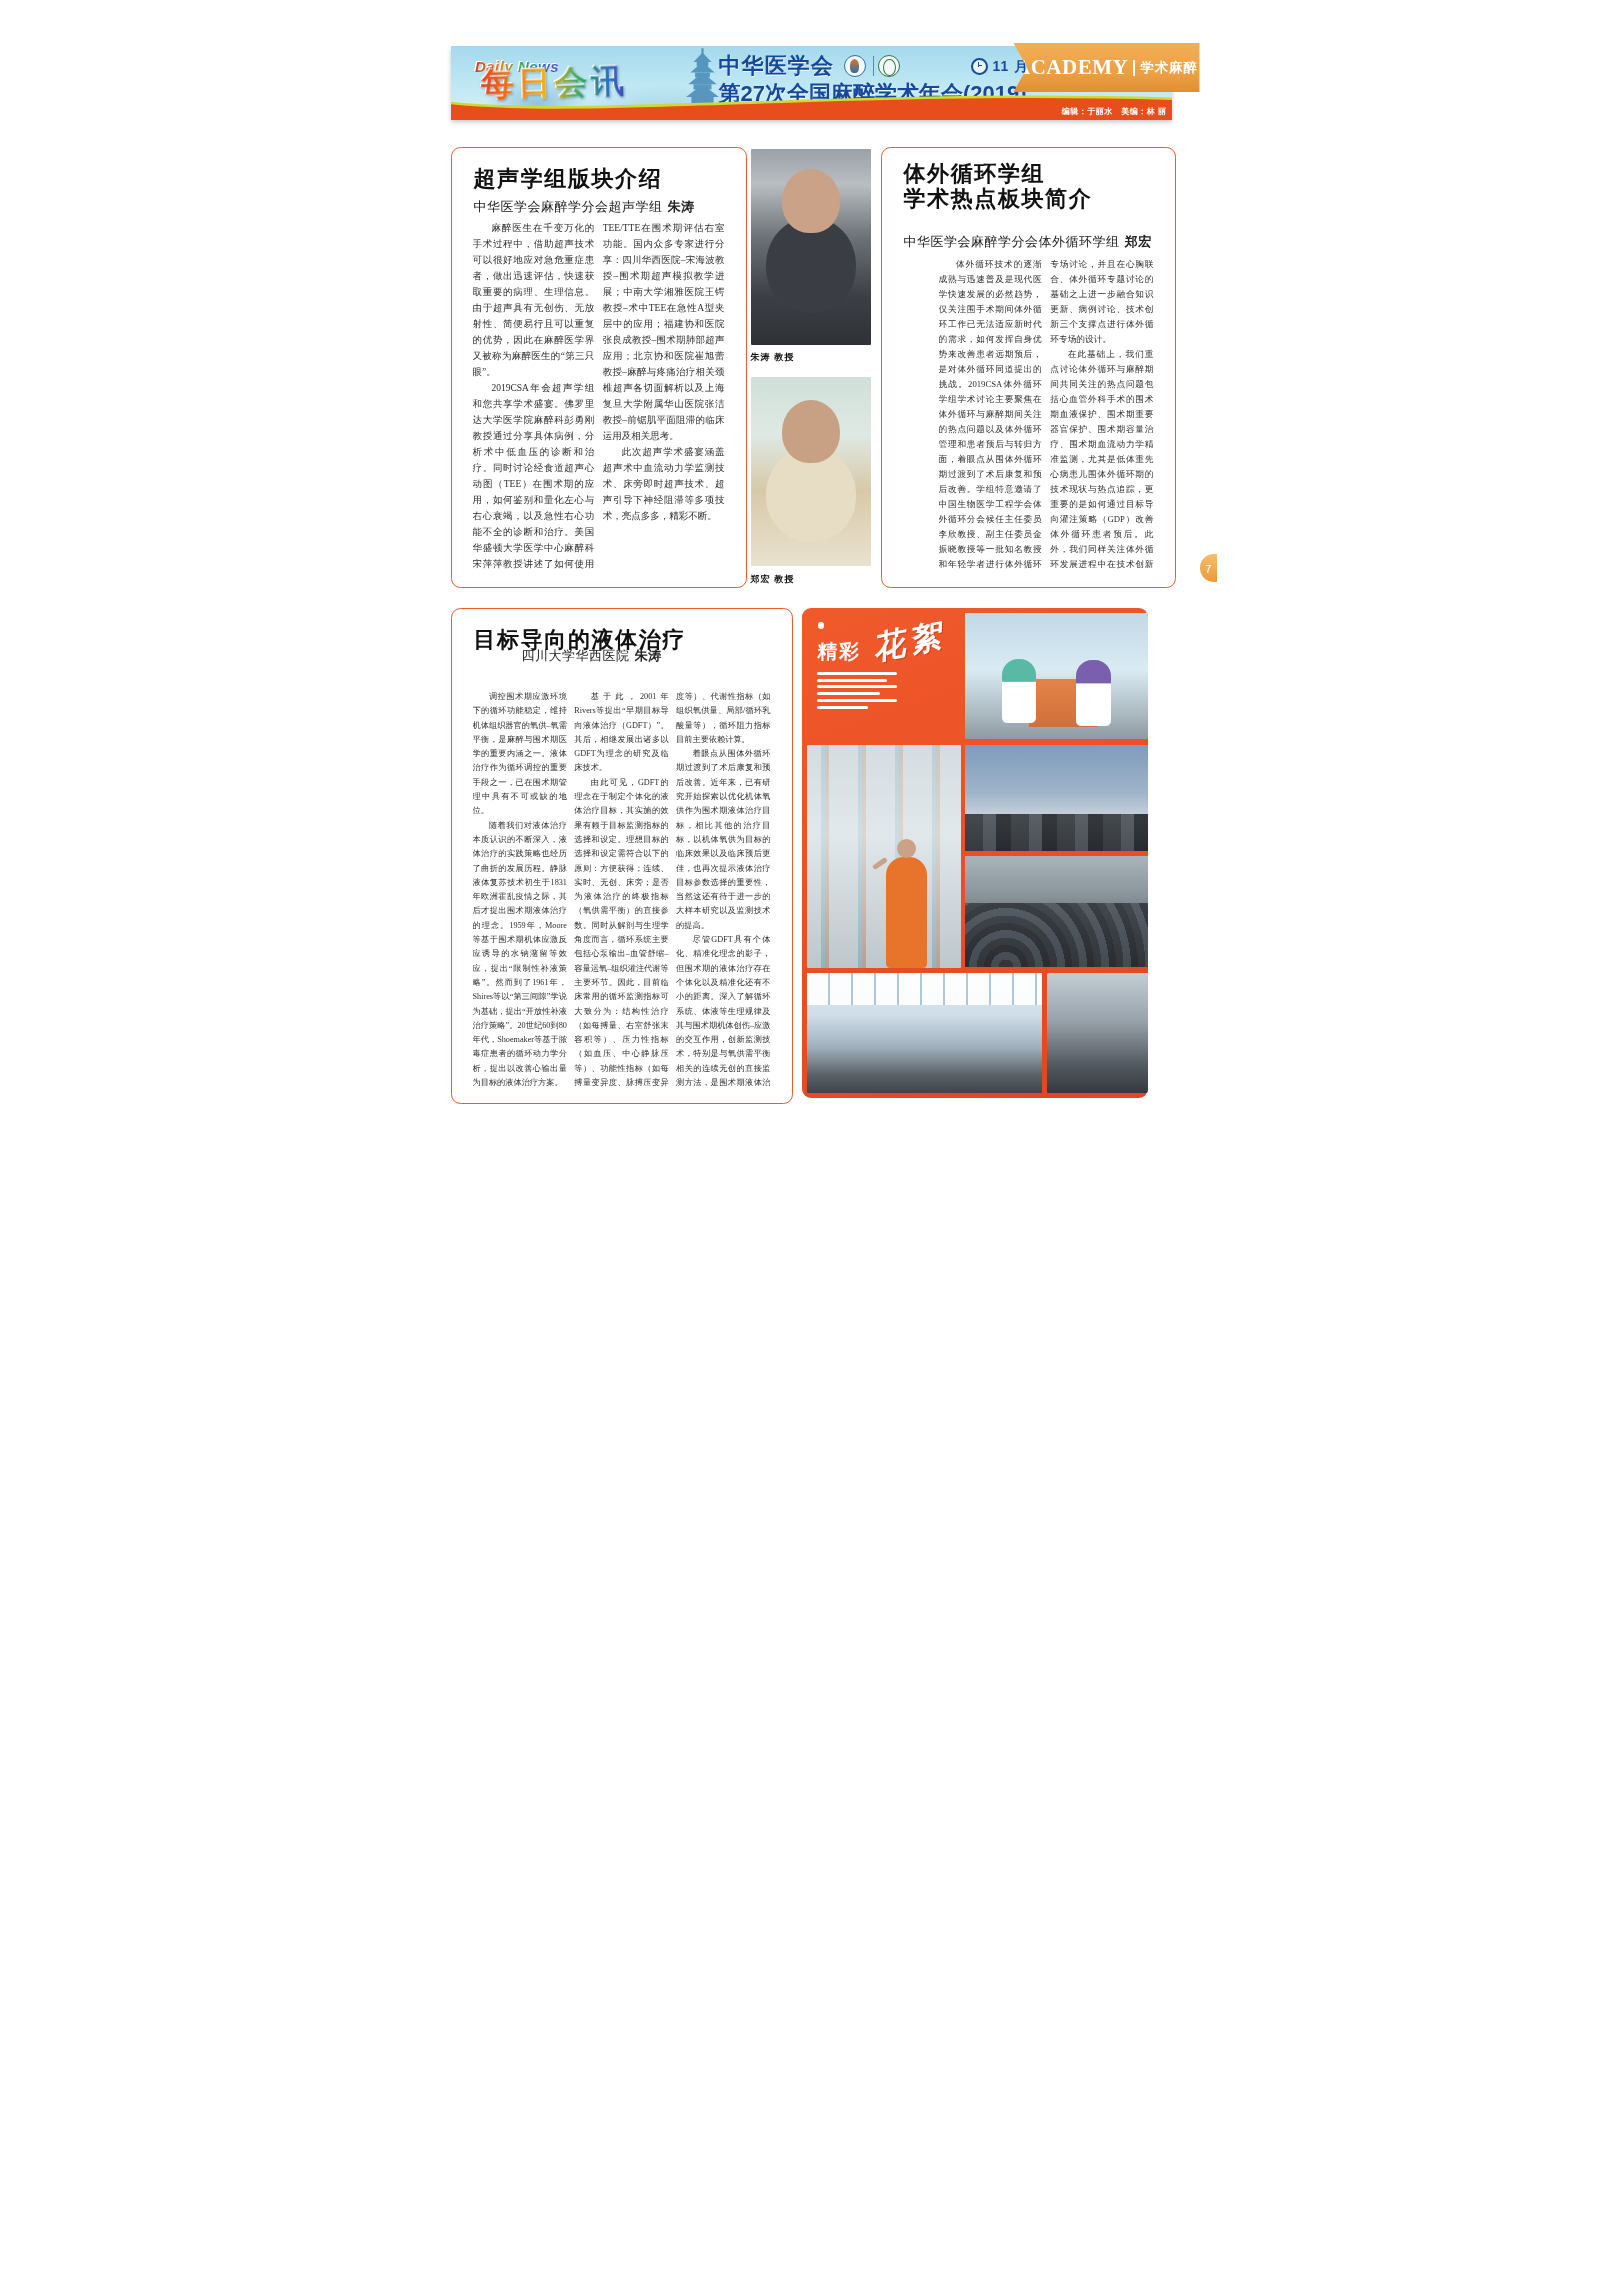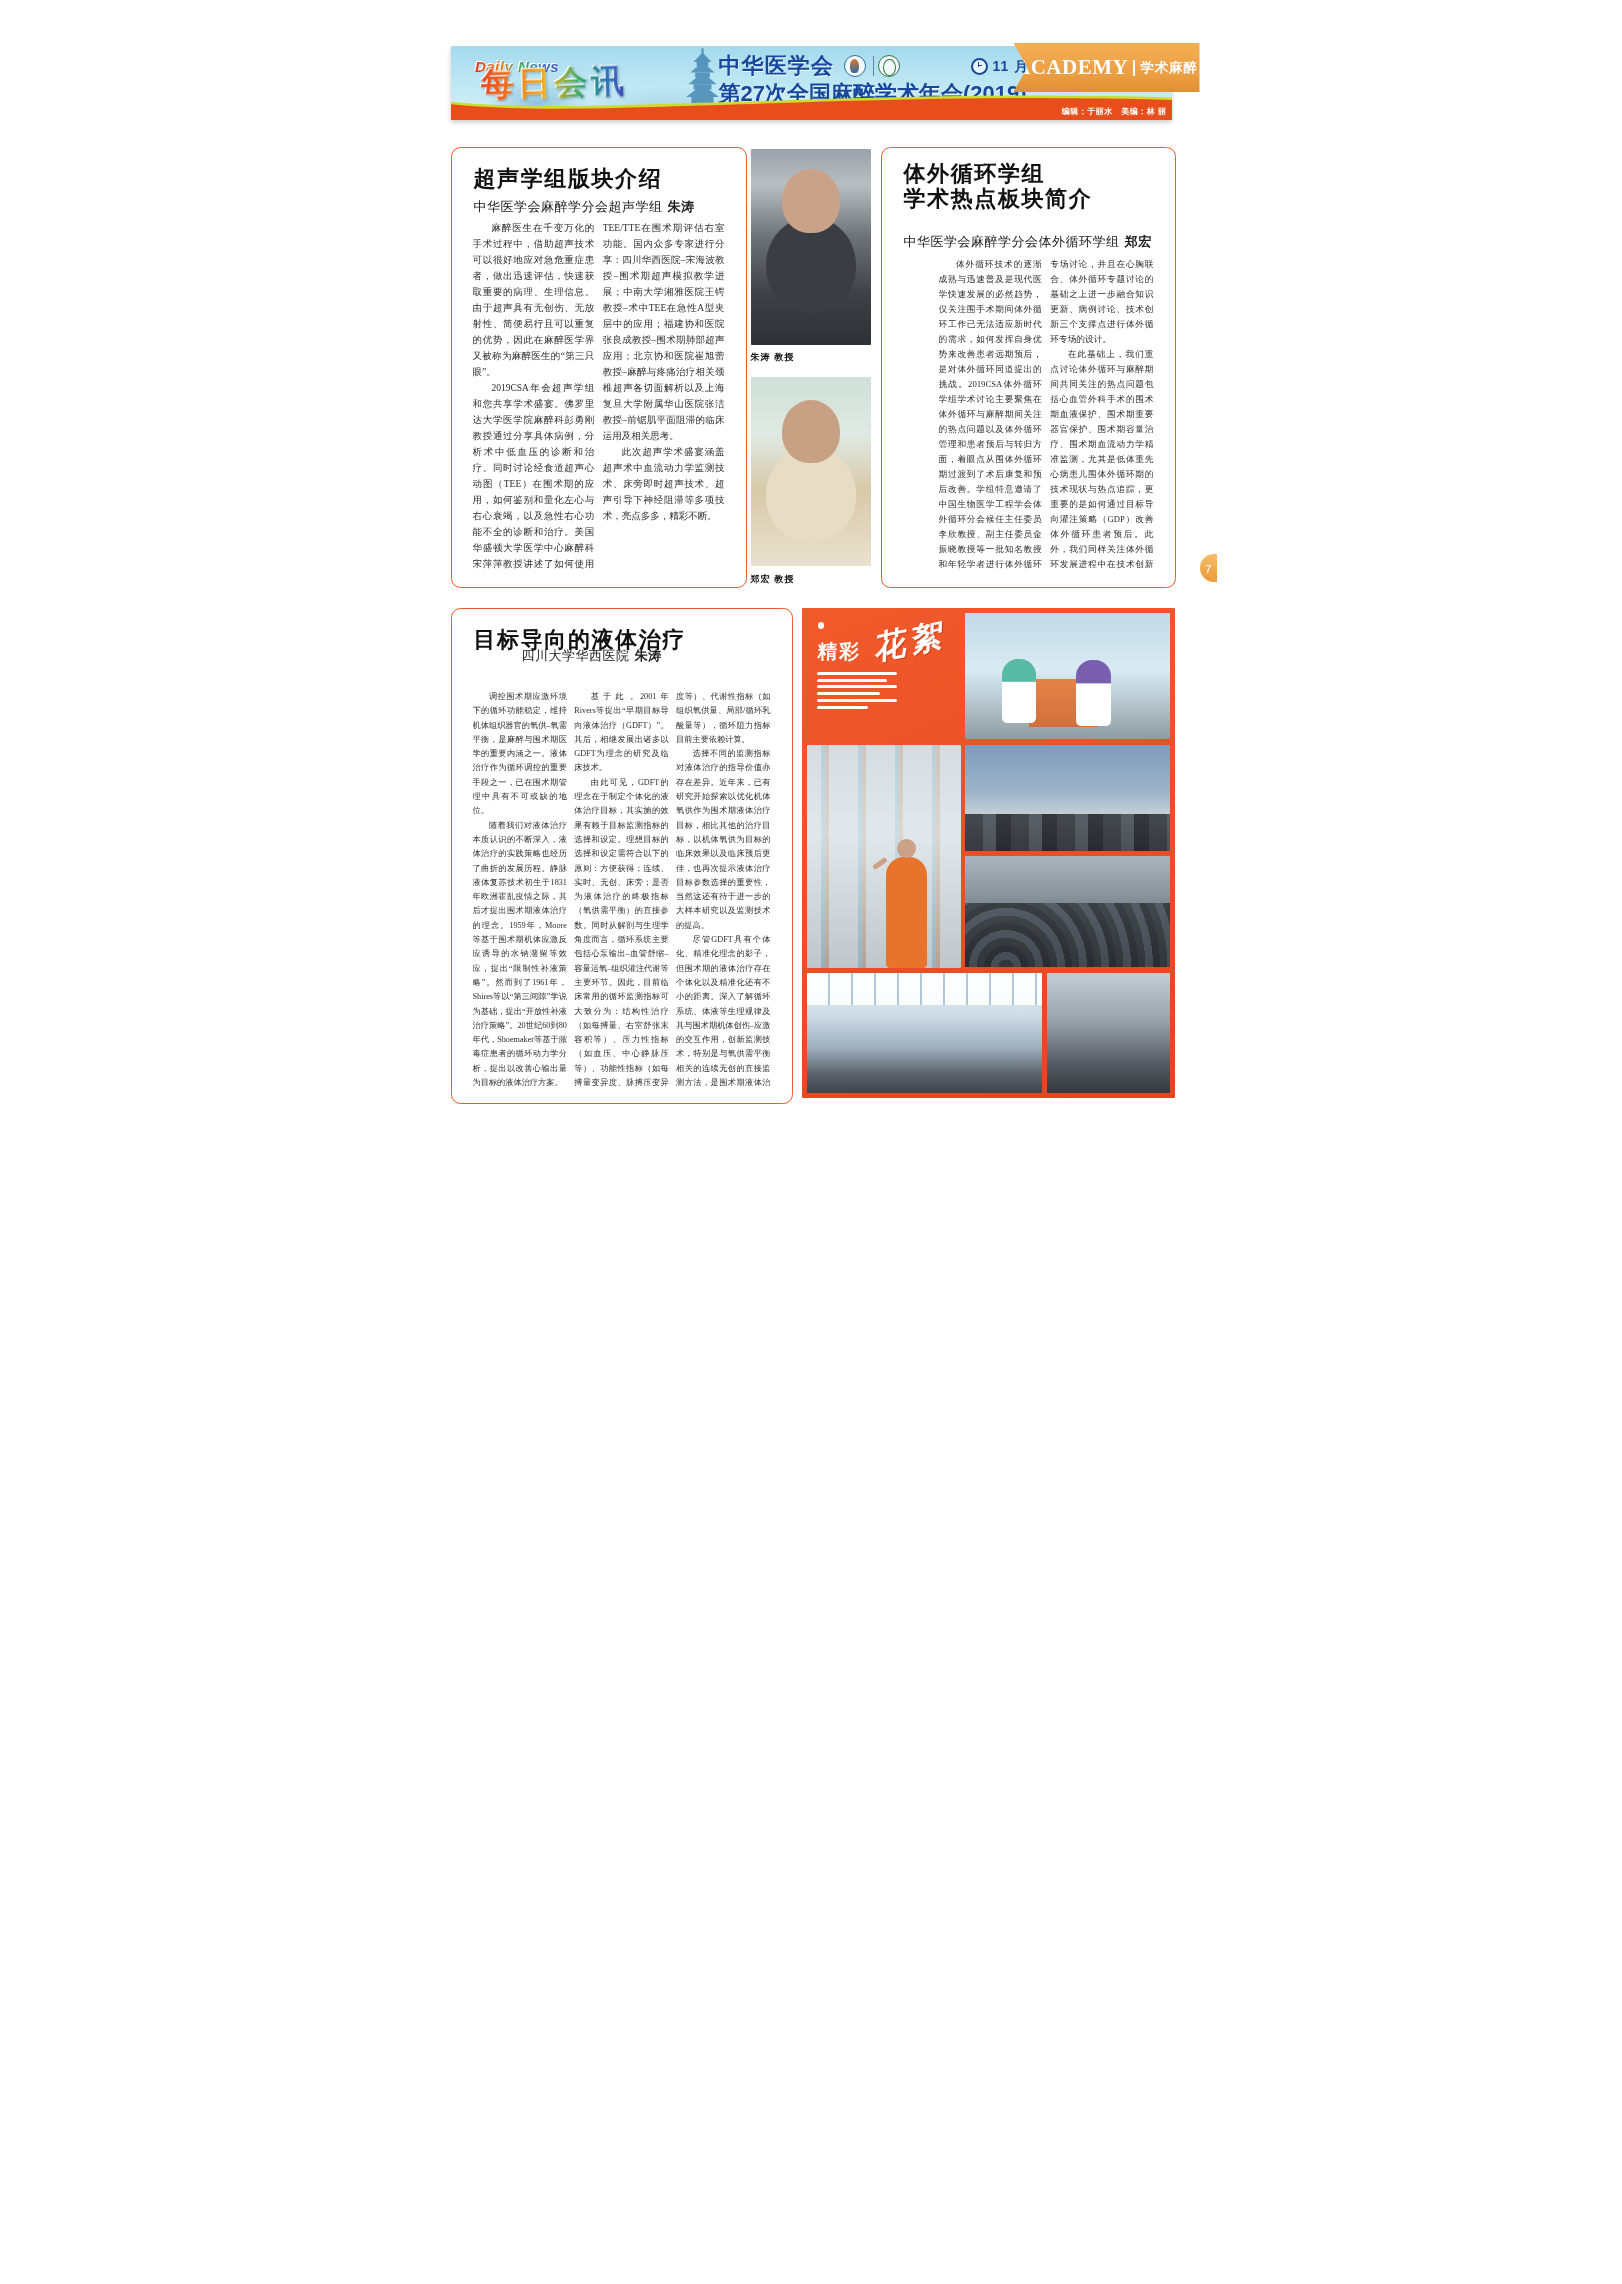--- a/index.html
+++ b/index.html
@@ -104,22 +104,22 @@
   .portrait.p2 { left:345px; top:377px; height:189px;
     background:linear-gradient(180deg,#cfe0d8 0%,#dfe9e4 30%,#d8c9a8 60%,#e9e2cf 100%); }
   .portrait.p2::after { content:""; position:absolute; left:31px; top:23px; width:58px; height:63px;
     background:#c8a184; border-radius:50% 50% 46% 46%;
     box-shadow:0 63px 0 16px #e7dcc4; }
   .portrait-caption { position:absolute; left:345px; font-family:"Liberation Sans",sans-serif;
     font-weight:900; font-size:9px; color:#111; letter-spacing:1.1px; }
   .cap1 { top:351px; } .cap2 { top:573px; }
 
   
-  .highlights { position:absolute; left:396px; top:608px; width:373px; height:490px;
-    background:linear-gradient(160deg,#f05a2b 0%,#ea4e24 60%,#e14621 100%); border-radius:1px; overflow:hidden; }
+  .highlights { position:absolute; left:396px; top:608px; width:346px; height:490px;
+    background:linear-gradient(160deg,#f05a2b 0%,#ea4e24 60%,#e14621 100%); border-radius:9px; overflow:hidden; }
   .hl-dot { position:absolute; left:16px; top:13.8px; width:6.9px; height:6.9px; border-radius:50%; background:#fff; }
   .hl-title { position:absolute; left:16px; top:30px; font-family:"Liberation Sans",sans-serif;
     font-weight:900; font-size:19.6px; color:#fff; letter-spacing:2.1px; }
   .hl-script { position:absolute; left:70px; top:11.7px; font-family:"Liberation Serif",serif;
     font-style:italic; font-weight:700; font-size:32px; color:#fff; letter-spacing:5.3px;
     transform:rotate(-12deg); text-shadow:1.1px 1.1px 0 rgba(170,30,10,.35); }
   .hl-lines span { position:absolute; left:15px; height:2.7px; border-radius:1.6px; background:#fff; }
   .hl-lines span:nth-child(1){ top:64px; width:80px; }
   .hl-lines span:nth-child(2){ top:71px; width:70px; }
   .hl-lines span:nth-child(3){ top:77px; width:80px; }
@@ -249,21 +249,21 @@
   <div class="article-box box-gdft">
     <div class="art-title">目标导向的液体治疗</div>
     <div class="art-byline">
       <span>四川大学华西医院</span><span class="author">朱涛</span>
     </div>
     <div class="art-cols">
         <p>调控围术期应激环境下的循环功能稳定，维持机体组织器官的氧供–氧需平衡，是麻醉与围术期医学的重要内涵之一。液体治疗作为循环调控的重要手段之一，已在围术期管理中具有不可或缺的地位。</p>
         <p>随着我们对液体治疗本质认识的不断深入，液体治疗的实践策略也经历了曲折的发展历程。静脉液体复苏技术初生于1831年欧洲霍乱疫情之际，其后才提出围术期液体治疗的理念。1959年，Moore等基于围术期机体应激反应诱导的水钠潴留等效应，提出“限制性补液策略”。然而到了1961年，Shires等以“第三间隙”学说为基础，提出“开放性补液治疗策略”。20世纪60到80年代，Shoemaker等基于脓毒症患者的循环动力学分析，提出以改善心输出量为目标的液体治疗方案。</p>
         <p>基于此，2001年Rivers等提出“早期目标导向液体治疗（GDFT）”。其后，相继发展出诸多以GDFT为理念的研究及临床技术。</p>
         <p>由此可见，GDFT的理念在于制定个体化的液体治疗目标，其实施的效果有赖于目标监测指标的选择和设定。理想目标的选择和设定需符合以下的原则：方便获得；连续、实时、无创、床旁；是否为液体治疗的终极指标（氧供需平衡）的直接参数。同时从解剖与生理学角度而言，循环系统主要包括心泵输出–血管舒缩–容量运氧–组织灌注代谢等主要环节。因此，目前临床常用的循环监测指标可大致分为：结构性治疗（如每搏量、右室舒张末容积等）、压力性指标（如血压、中心静脉压等）、功能性指标（如每搏量变异度、脉搏压变异度等）、代谢性指标（如组织氧供量、局部/循环乳酸量等），循环阻力指标目前主要依赖计算。</p>
-        <p>选择不同的监测指标对液体治疗的指导价值亦存在差异。近年来，已有研究开始探索以优化机体氧供作为围术期液体治疗目标，相比其他的治疗目标，以机体氧供为目标的临床效果以及临床预后更佳，也再次提示液体治疗目标参数选择的重要性，当然这还有待于进一步的大样本研究以及监测技术的提高。</p>
+        <p>着眼点从围体外循环期过渡到了术后康复和预后改善。近年来，已有研究开始探索以优化机体氧供作为围术期液体治疗目标，相比其他的治疗目标，以机体氧供为目标的临床效果以及临床预后更佳，也再次提示液体治疗目标参数选择的重要性，当然这还有待于进一步的大样本研究以及监测技术的提高。</p>
         <p>尽管GDFT具有个体化、精准化理念的影子，但围术期的液体治疗存在个体化以及精准化还有不小的距离。深入了解循环系统、体液等生理规律及其与围术期机体创伤–应激的交互作用，创新监测技术，特别是与氧供需平衡相关的连续无创的直接监测方法，是围术期液体治疗个体化、精准化研究的重要方向。</p>
       </div>
   </div>
 
   <div class="highlights">
     <span class="hl-dot"></span>
     <span class="hl-title">精彩</span>
     <span class="hl-script">花絮</span>
     <span class="hl-lines">
       <span></span><span></span><span></span><span></span><span></span><span></span>

